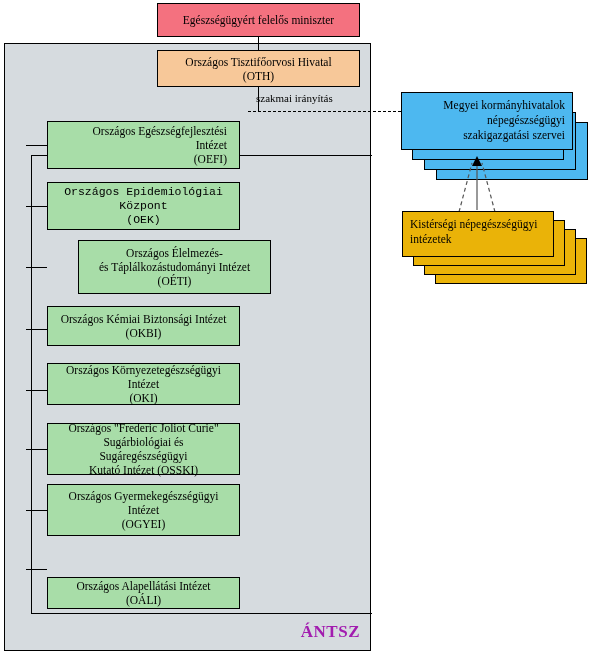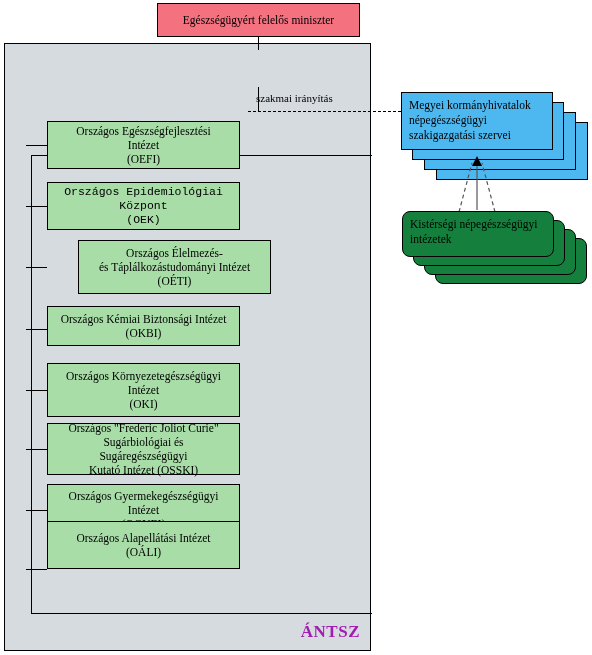--- a/index.html
+++ b/index.html
@@ -136,21 +136,21 @@
     box-sizing: border-box;
     border: 1px solid #000000;
     padding: 5px 7px;
     font-size: 11.5px;
     line-height: 15px;
     text-align: left;
     color: #000000;
     white-space: pre-line;
   }
   .blue-dark { background: #4db8f0; }
-  .blue-light { background: #15803d; border-radius: 8px; }
+  .blue-light { background: #eab308; }
   svg.fan {
     position: absolute;
     left: 0; top: 0;
     overflow: visible;
     pointer-events: none;
   }
 </style>
 </head>
 <body>
 
@@ -158,61 +158,63 @@
 
   <div id="antsz-panel">
     <div id="inner-frame"></div>
     <div id="antsz-label">ÁNTSZ</div>
   </div>
 
   <div class="connector" id="conn-min-oth"></div>
   <div class="connector" id="conn-oth-frame"></div>
 
   <div class="node" id="minister-box">Egészségügyért felelős miniszter</div>
+  <div class="node" id="oth-box">Országos Tisztifőorvosi Hivatal
+(OTH)</div>
 
   <div id="szakmai-label">szakmai irányítás</div>
   <div id="dashed-h"></div>
   <div id="dashed-arrow"></div>
 
   <div id="institutes-layer">
       <div class="stub" style="top: 145px;"></div>
-      <div class="node inst" style="top: 121px; height: 48px;">Országos  Egészségfejlesztési Intézet
+      <div class="node inst" style="top: 121px; height: 48px; text-align: right;">Országos  Egészségfejlesztési Intézet
 (OEFI)</div>
       <div class="stub" style="top: 206px;"></div>
       <div class="node inst" style="top: 182px; height: 48px; font-family: Liberation Mono, monospace;">Országos Epidemiológiai Központ
 (OEK)</div>
       <div class="stub" style="top: 267px;"></div>
       <div class="node inst" style="top: 240px; height: 54px; margin-left: 31px;">Országos Élelmezés-
 és Táplálkozástudományi Intézet
 (OÉTI)</div>
       <div class="stub" style="top: 329px;"></div>
       <div class="node inst" style="top: 306px; height: 40px;">Országos Kémiai Biztonsági Intézet
 (OKBI)</div>
       <div class="stub" style="top: 390px;"></div>
-      <div class="node inst" style="top: 363px; height: 54px;">Országos Környezetegészségügyi
+      <div class="node inst" style="top: 363px; height: 42px;">Országos Környezetegészségügyi
 Intézet
 (OKI)</div>
       <div class="stub" style="top: 449px;"></div>
       <div class="node inst" style="top: 423px; height: 52px;">Országos "Frederic Joliot Curie"
 Sugárbiológiai és Sugáregészségügyi
 Kutató Intézet  (OSSKI)</div>
       <div class="stub" style="top: 510px;"></div>
       <div class="node inst" style="top: 484px; height: 52px;">Országos Gyermekegészségügyi
 Intézet
 (OGYEI)</div>
       <div class="stub" style="top: 569px;"></div>
-      <div class="node inst" style="top: 521px; height: 48px;">Országos Alapellátási Intézet
+      <div class="node inst" style="top: 577px; height: 32px;">Országos Alapellátási Intézet
 (OÁLI)</div>
     </div>
 
   <div class="stack" id="county-stack">
     <div class="layer blue-dark" style="left:436px; top:122px; width:152px; height:58px;"></div>
     <div class="layer blue-dark" style="left:424px; top:112px; width:152px; height:58px;"></div>
     <div class="layer blue-dark" style="left:412px; top:102px; width:152px; height:58px;"></div>
-    <div class="stack-front blue-dark" style="left:401px; top:92px; width:152px; height:58px;">Megyei kormányhivatalok
+    <div class="stack-front blue-dark" style="left:401px; top:92px; width:172px; height:58px;text-align:right;">Megyei kormányhivatalok
 népegészségügyi
 szakigazgatási szervei</div>
   </div>
 
   <svg class="fan" width="592" height="655">
     <line x1="477" y1="210" x2="477" y2="162" stroke="#555555" stroke-width="1.2"></line>
     <line x1="459" y1="212" x2="472" y2="163" stroke="#555555" stroke-width="1.2" stroke-dasharray="4,3"></line>
     <line x1="495" y1="212" x2="482" y2="163" stroke="#555555" stroke-width="1.2" stroke-dasharray="4,3"></line>
     <polygon points="477,156 472,166 482,166" fill="#000000"></polygon>
   </svg>

